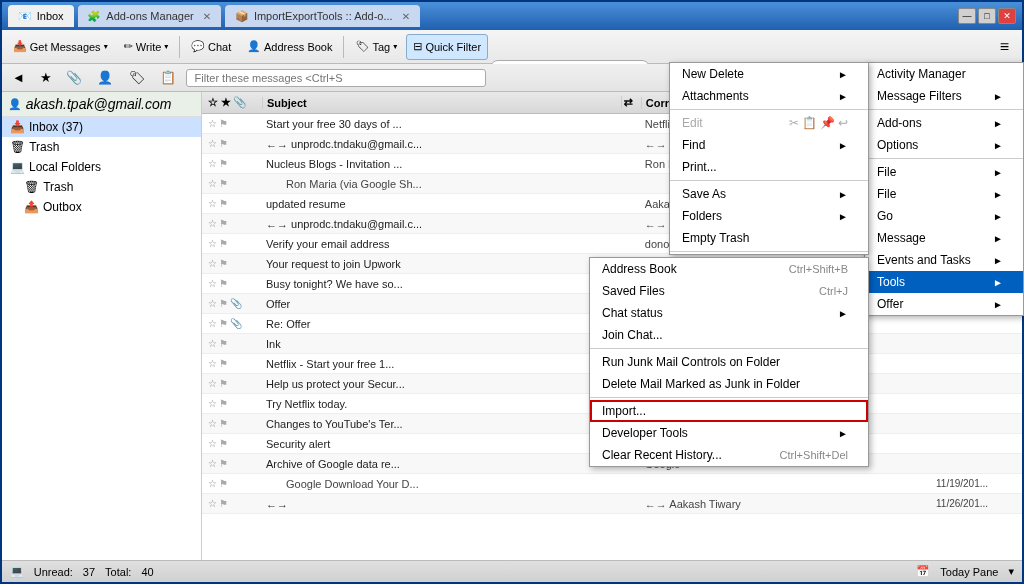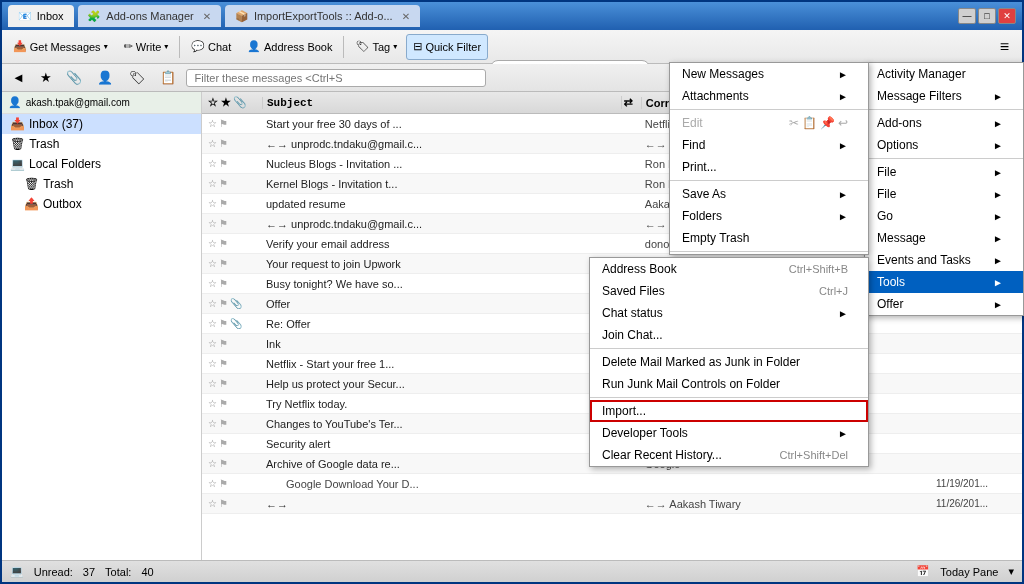--- a/index.html
+++ b/index.html
@@ -38,21 +38,21 @@
     
     .sidebar { width: 200px; background: white; border-right: 1px solid #ccc; overflow-y: auto; flex-shrink: 0; }
     .sidebar-account { padding: 4px 6px; background: #e8f0e8; border-bottom: 1px solid #ddd; font-size: 11px; display: flex; align-items: center; gap: 4px; }
     .sidebar-item { padding: 3px 8px; cursor: pointer; display: flex; align-items: center; gap: 4px; font-size: 12px; }
     .sidebar-item.selected { background: #cce0ff; }
 
     
     .email-list { flex: 1; display: flex; flex-direction: column; overflow: hidden; }
     .email-list-header { background: linear-gradient(to bottom, #e8e8e8, #d8d8d8); border-bottom: 1px solid #bbb; display: flex; align-items: center; padding: 0; height: 22px; font-size: 11px; font-weight: bold; }
     .col-icons { width: 60px; padding-left: 6px; display: flex; align-items: center; }
-    .col-subject { flex: 2; padding: 0 4px; border-left: 1px solid #ccc; font-family: Liberation Mono, monospace; }
+    .col-subject { flex: 2; padding: 0 4px; border-left: 1px solid #ccc; }
     .col-correspondent { flex: 1.5; padding: 0 4px; border-left: 1px solid #ccc; }
     .col-date { width: 90px; padding: 0 4px; border-left: 1px solid #ccc; }
     .email-rows { flex: 1; overflow-y: auto; background: white; }
     .email-row { display: flex; align-items: center; border-bottom: 1px solid #eee; height: 20px; font-size: 11px; }
     .email-row:nth-child(even) { background: #f8f8f8; }
     .email-row .row-icons { width: 60px; display: flex; align-items: center; padding-left: 6px; gap: 2px; font-size: 10px; color: #888; }
     .email-row .row-subject { flex: 2; padding: 0 4px; overflow: hidden; text-overflow: ellipsis; white-space: nowrap; color: #222; }
     .email-row .row-correspondent { flex: 1.5; padding: 0 4px; overflow: hidden; text-overflow: ellipsis; white-space: nowrap; color: #444; }
     .email-row .row-date { width: 90px; padding: 0 4px; color: #444; font-size: 10px; }
 
@@ -142,21 +142,21 @@
     <button class="icon-btn">🏷</button>
     <button class="icon-btn">📋</button>
     <input class="filter-search" type="text" placeholder="Filter these messages &lt;Ctrl+S" style="">
   </div>
 
   <div class="main-area">
 
     <div class="sidebar">
       <div class="sidebar-account">
         <span>👤</span>
-        <span style="font-size:10px; overflow:hidden; text-overflow:ellipsis; white-space:nowrap;">akash.tpak@gmail.com</span>
+        <span style="font-size:14px; overflow:hidden; text-overflow:ellipsis; white-space:nowrap;font-style:italic;">akash.tpak@gmail.com</span>
       </div>
       <div class="sidebar-item selected">
         <span>📥</span>
         <span>Inbox (37)</span>
       </div>
       <div class="sidebar-item">
         <span>🗑</span>
         <span>Trash</span>
       </div>
       <div class="sidebar-item">
@@ -221,21 +221,20 @@
     <div class="row-correspondent">Ron Maria (via Google Sh...</div>
     <div style="width:20px;"></div>
     <div class="row-date">9/4/2019</div>
   </div>
           <div class="email-row">
     <div class="row-icons">
       <span>☆</span>
       <span style="color:#aaa;">⚑</span>
       <span></span>
     </div>
-    <div class="row-subject">Kernel Blogs - Invitation t...</div>
     <div style="width:20px; font-size:10px; color:#888;"></div>
     <div class="row-correspondent">Ron Maria (via Google Sh...</div>
     <div style="width:20px;"></div>
     <div class="row-date">9/4/2019</div>
   </div>
           <div class="email-row">
     <div class="row-icons">
       <span>☆</span>
       <span style="color:#aaa;">⚑</span>
       <span></span>
@@ -492,21 +491,21 @@
     <span class="arrow">►</span>
   </div>
   <div class="menu-item">
     <span>Offer</span>
     <span class="arrow">►</span>
   </div>
 </div>
 
 <div class="dropdown-menu" style="position:absolute; top:62px; right:155px; width:200px;">
   <div class="menu-item">
-    <span>New Messages</span>
+    <span>New Delete</span>
     <span class="arrow">►</span>
   </div>
   <div class="menu-item">
     <span>Attachments</span>
     <span class="arrow">►</span>
   </div>
   <div class="menu-separator"></div>
   <div class="menu-item disabled">
     <span>Edit</span>
     <span style="display:flex; gap:3px; color:#aaa;">
@@ -549,24 +548,24 @@
   </div>
   <div class="menu-item">
     <span>Chat status</span>
     <span class="arrow">►</span>
   </div>
   <div class="menu-item">
     <span>Join Chat...</span>
   </div>
   <div class="menu-separator"></div>
   <div class="menu-item">
+    <span>Run Junk Mail Controls on Folder</span>
+  </div>
+  <div class="menu-item">
     <span>Delete Mail Marked as Junk in Folder</span>
-  </div>
-  <div class="menu-item">
-    <span>Run Junk Mail Controls on Folder</span>
   </div>
   <div class="menu-separator"></div>
   <div class="menu-item highlighted" style="border: 2px solid #cc0000; padding: 2px 18px 2px 10px;">
     <span>Import...</span>
   </div>
   <div class="menu-item">
     <span>Developer Tools</span>
     <span class="arrow">►</span>
   </div>
   <div class="menu-item">

